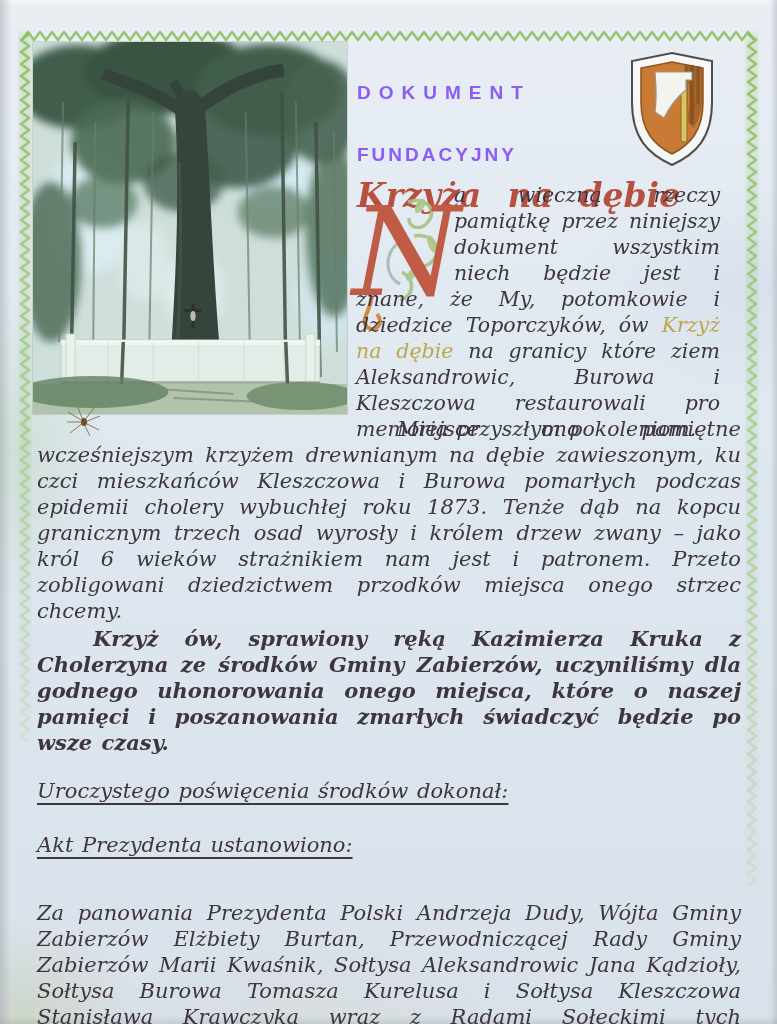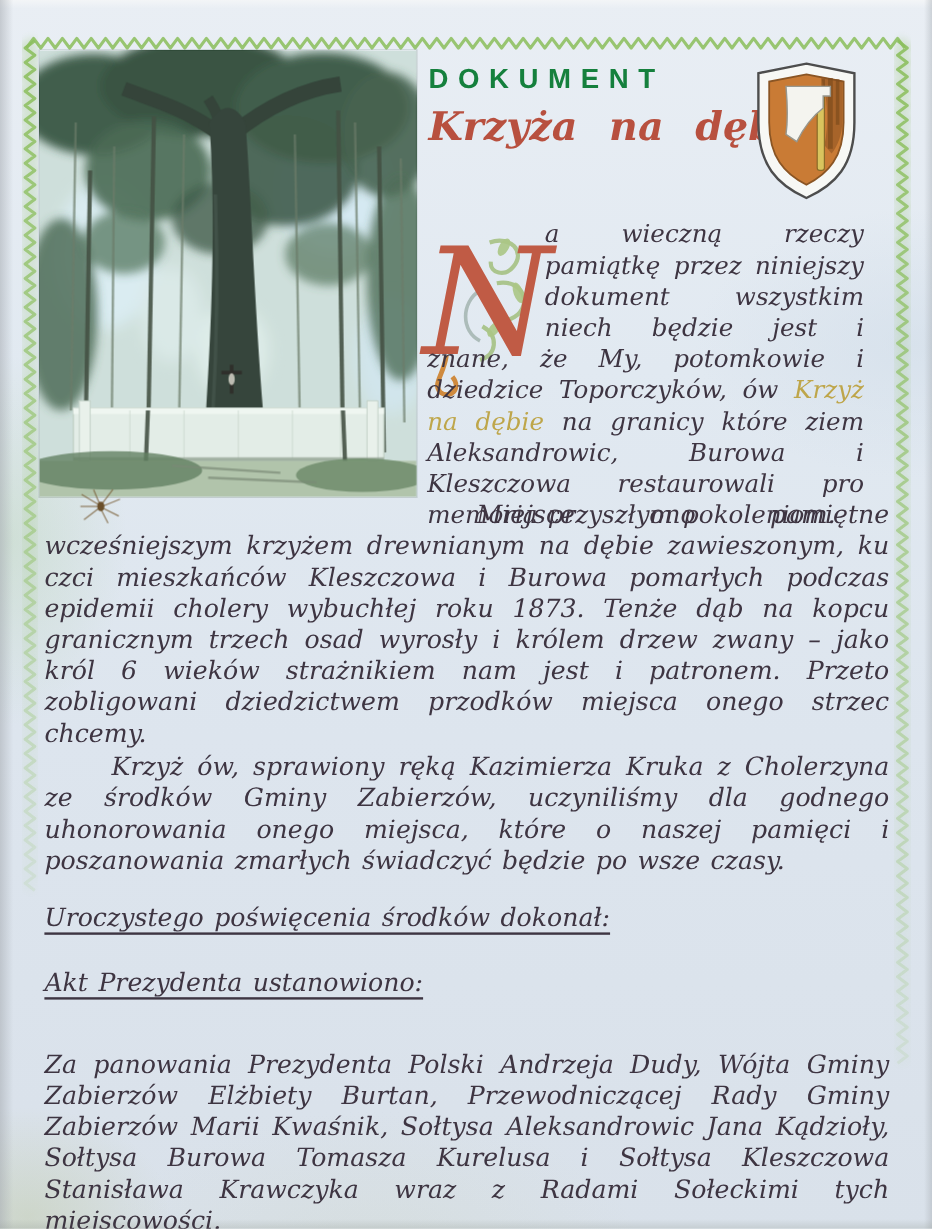--- a/index.html
+++ b/index.html
@@ -16,38 +16,38 @@
   .edge{position:absolute;pointer-events:none;}
   .edge-top{left:0;top:0;right:0;height:7px;background:linear-gradient(180deg,#f3f5f7,rgba(227,234,242,0));}
   .edge-left{left:0;top:0;bottom:0;width:11px;background:linear-gradient(90deg,rgba(167,172,178,.55),rgba(220,228,236,0));}
   .edge-right{right:0;top:0;bottom:0;width:7px;background:linear-gradient(270deg,rgba(165,171,177,.45),rgba(220,228,236,0));}
   .edge-bottom{left:0;bottom:0;right:0;height:8px;background:linear-gradient(0deg,rgba(152,160,152,.30),rgba(220,228,236,0));}
   svg.border{position:absolute;left:0;top:0;width:777px;height:1024px;pointer-events:none;}
   .photo{position:absolute;left:33px;top:42px;width:314px;height:372px;margin:0;
     box-shadow:0 0 0 1px rgba(110,130,120,.25);}
   .photo svg{display:block;width:100%;height:100%;}
   .titles{position:absolute;left:357px;top:48px;width:260px;}
-  .t1{font-family:"Liberation Sans",sans-serif;font-weight:700;font-size:23px;line-height:34px;
-      color:#15803d;letter-spacing:8px;white-space:nowrap;}
+  .t1{font-family:"Liberation Sans",sans-serif;font-weight:700;font-size:19px;line-height:34px;
+      color:#8b5cf6;letter-spacing:8px;white-space:nowrap;margin-top:28px;}
   .t2{letter-spacing:3px;}
   .sub{margin-top:4px;font-family:"DejaVu Serif",serif;font-style:italic;font-weight:700;
       font-size:33px;color:#b8503f;word-spacing:15px;white-space:nowrap;}
   .crest{position:absolute;left:621px;top:50px;width:102px;height:118px;}
   .crest svg{display:block;width:100%;height:100%;}
   .para1{position:absolute;left:356px;top:182px;width:364px;
       font-style:italic;font-size:20.5px;line-height:26px;color:#3e3542;
       text-align:justify;word-spacing:2px;}
   .dropcap{display:block;float:left;width:90px;height:146px;margin:2px 8px -46px 0;}
   .dropcap svg{display:block;width:90px;height:146px;overflow:visible;}
   .gold{color:#b99b2e;opacity:.85;}
   .flow{position:absolute;left:37px;top:416px;width:704px;
       font-style:italic;font-size:21px;line-height:26px;color:#3e3542;word-spacing:2px;}
   .flow p{margin:0;text-align:justify;}
   .p2{text-indent:360px;}
-  .p3{text-indent:56px;margin-top:2px !important;}
+  .p3{text-indent:56px;margin-top:2px !important;font-weight:bold;}
   .h{margin-top:22px !important;text-align:left !important;
      text-decoration:underline;text-decoration-thickness:2px;text-underline-offset:5px;}
   .hb{margin-top:28px !important;}
   .pd{text-align:left !important;}
   .p6{margin-top:42px !important;}
   .spider{position:absolute;left:66px;top:406px;width:36px;height:32px;pointer-events:none;}
 </style>
 </head>
 <body>
 
@@ -157,20 +157,21 @@
           <line x1="110" y1="346" x2="200" y2="352"></line>
             <line x1="140" y1="356" x2="230" y2="360"></line>
         </g>
       </g>
       <rect x="0" y="0" width="313" height="372" fill="#cfe2da" opacity="0.14"></rect>
     </svg>
   </figure>
 
   <header class="titles">
     <div class="t1">DOKUMENT</div>
+    <div class="t1 t2">FUNDACYJNY</div>
     <div class="sub">Krzyża na dębie</div>
   </header>
 
   <div class="crest">
     <svg viewBox="0 0 100 118">
       <path d="M50,3 L90,11 L90,52 C90,88 74,104 50,115 C26,104 10,88 10,52 L10,11 Z" fill="#f7f8f5" stroke="#4d4d4d" stroke-width="2"></path>
       <path d="M50,12 L81,18 L81,52 C81,81 68,95 50,104 C32,95 19,81 19,52 L19,18 Z" fill="#c97b35" stroke="#8a5524" stroke-width="1.5"></path>
       <path d="M62,14 L80,17 L80,50 C80,62 76,72 71,78 L65,71 C69,55 68,30 62,14 Z" fill="#8a5220" opacity="0.55"></path>
       <g stroke="#7c4a1c" opacity="0.65">
         <line x1="64" y1="16" x2="64" y2="58" stroke-width="3"></line>

